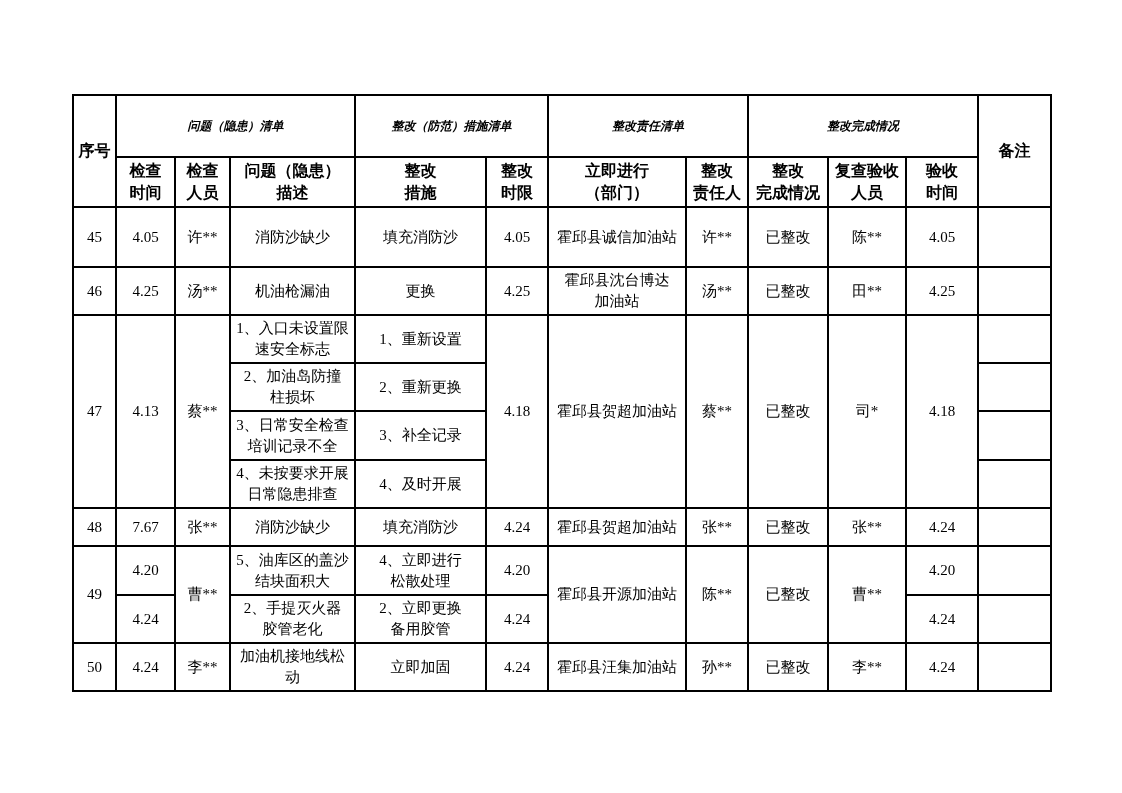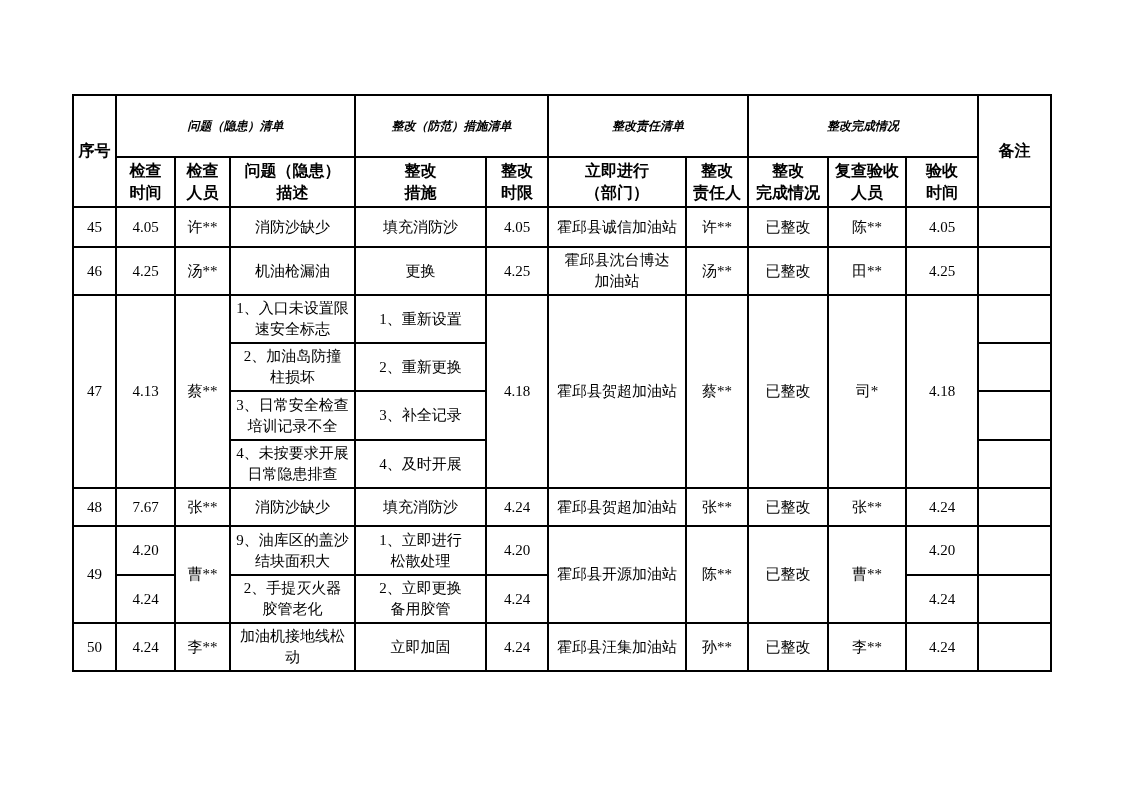--- a/index.html
+++ b/index.html
@@ -98,21 +98,21 @@
         <th>整改
 完成情况</th>
         <th>复查验收
 人员</th>
         <th>验收
 时间</th>
       </tr>
     </thead>
     <tbody>
 
-      <tr style="height:40px">
+      <tr style="height:60px">
         <td>45</td>
         <td>4.05</td>
         <td>许**</td>
         <td>消防沙缺少</td>
         <td>填充消防沙</td>
         <td>4.05</td>
         <td>霍邱县诚信加油站</td>
         <td>许**</td>
         <td>已整改</td>
         <td>陈**</td>
@@ -182,23 +182,23 @@
         <td>已整改</td>
         <td>张**</td>
         <td>4.24</td>
         <td></td>
       </tr>
 
       <tr style="height:49px">
         <td rowspan="2">49</td>
         <td>4.20</td>
         <td rowspan="2">曹**</td>
-        <td class="left">9、油库区的盖沙
+        <td class="left">5、油库区的盖沙
 结块面积大</td>
-        <td class="left">1、立即进行
+        <td class="left">4、立即进行
 松散处理</td>
         <td>4.20</td>
         <td rowspan="2">霍邱县开源加油站</td>
         <td rowspan="2">陈**</td>
         <td rowspan="2">已整改</td>
         <td rowspan="2">曹**</td>
         <td>4.20</td>
         <td></td>
       </tr>
       <tr style="height:48px">

